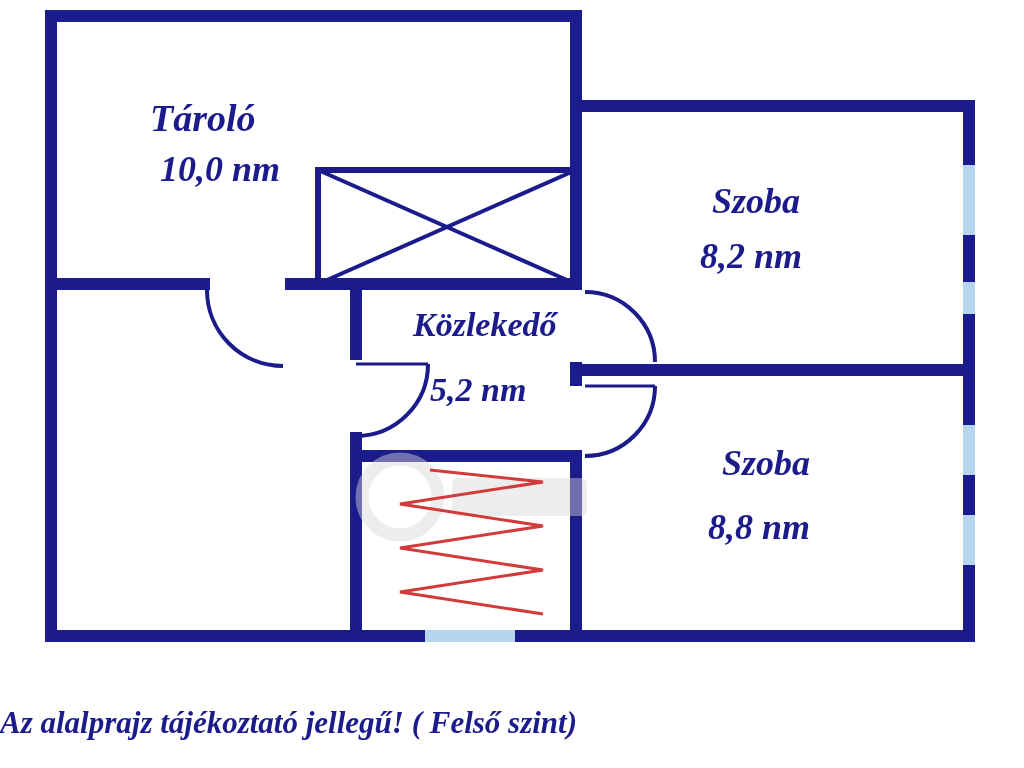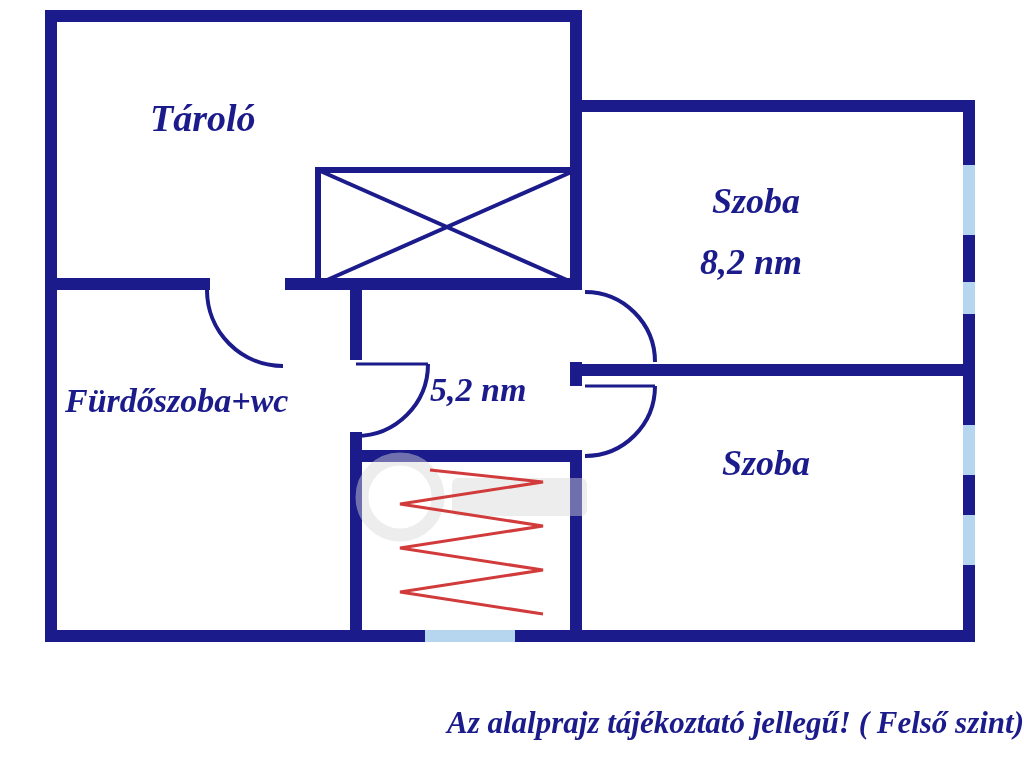--- a/index.html
+++ b/index.html
@@ -26,21 +26,21 @@
   .stairs-line{stroke:var(--color-stairs);fill:none;}
   .room-label{
     position:absolute;
     color:var(--color-text);
     font-weight:bold;font-style:italic;
     white-space:nowrap;line-height:1.1;
   }
   .fs38{font-size:38px;} .fs36{font-size:36px;} .fs34{font-size:34px;}
   .caption{
     position:absolute;left:0;top:705px;width:100%;
-    text-align:right;color:var(--color-text);
+    text-align:left;color:var(--color-text);
     font-weight:bold;font-style:italic;font-size:31px;
     white-space:nowrap;
   }
 </style>
 </head>
 <body>
 
 <div class="plan">
 
   <div class="wall" style="left:45px;top:10px;width:537px;height:12px"></div>
@@ -81,25 +81,27 @@
     <path d="M 356 364 L 428 364" class="navy-line" stroke-width="3"></path>
     <path d="M 428 364 A 72 72 0 0 1 356 436" class="navy-line" stroke-width="4"></path>
     <path d="M 585 292 A 70 70 0 0 1 655 362" class="navy-line" stroke-width="4"></path>
     <path d="M 585 386 L 655 386" class="navy-line" stroke-width="3"></path>
     <path d="M 655 386 A 70 70 0 0 1 585 456" class="navy-line" stroke-width="4"></path>
 
     <polyline points="430,470 543,482 400,504 543,526 400,548 543,570 400,592 543,614" class="stairs-line" stroke-width="3"></polyline>
   </svg>
 
   <div class="room-label fs38" style="left:150px;top:98px">Tároló</div>
+  <div class="room-label fs36" style="left:160px;top:150px">10,0 nm</div>
 
   <div class="room-label fs36" style="left:712px;top:182px">Szoba</div>
-  <div class="room-label fs36" style="left:700px;top:243px">8,2 nm</div>
+  <div class="room-label fs36" style="left:700px;top:237px">8,2 nm</div>
 
+  <div class="room-label fs34" style="left:413px;top:306px">Közlekedő</div>
   <div class="room-label fs34" style="left:430px;top:371px">5,2 nm</div>
 
-  <div class="room-label fs34" style="left:65px;top:382px">Fürdőszoba+wc</div>
 
   <div class="room-label fs36" style="left:722px;top:444px">Szoba</div>
+  <div class="room-label fs36" style="left:708px;top:508px">8,8 nm</div>
 
   <div class="caption">Az alalprajz tájékoztató jellegű! ( Felső szint)</div>
 
 </div>
 
 </body></html>

